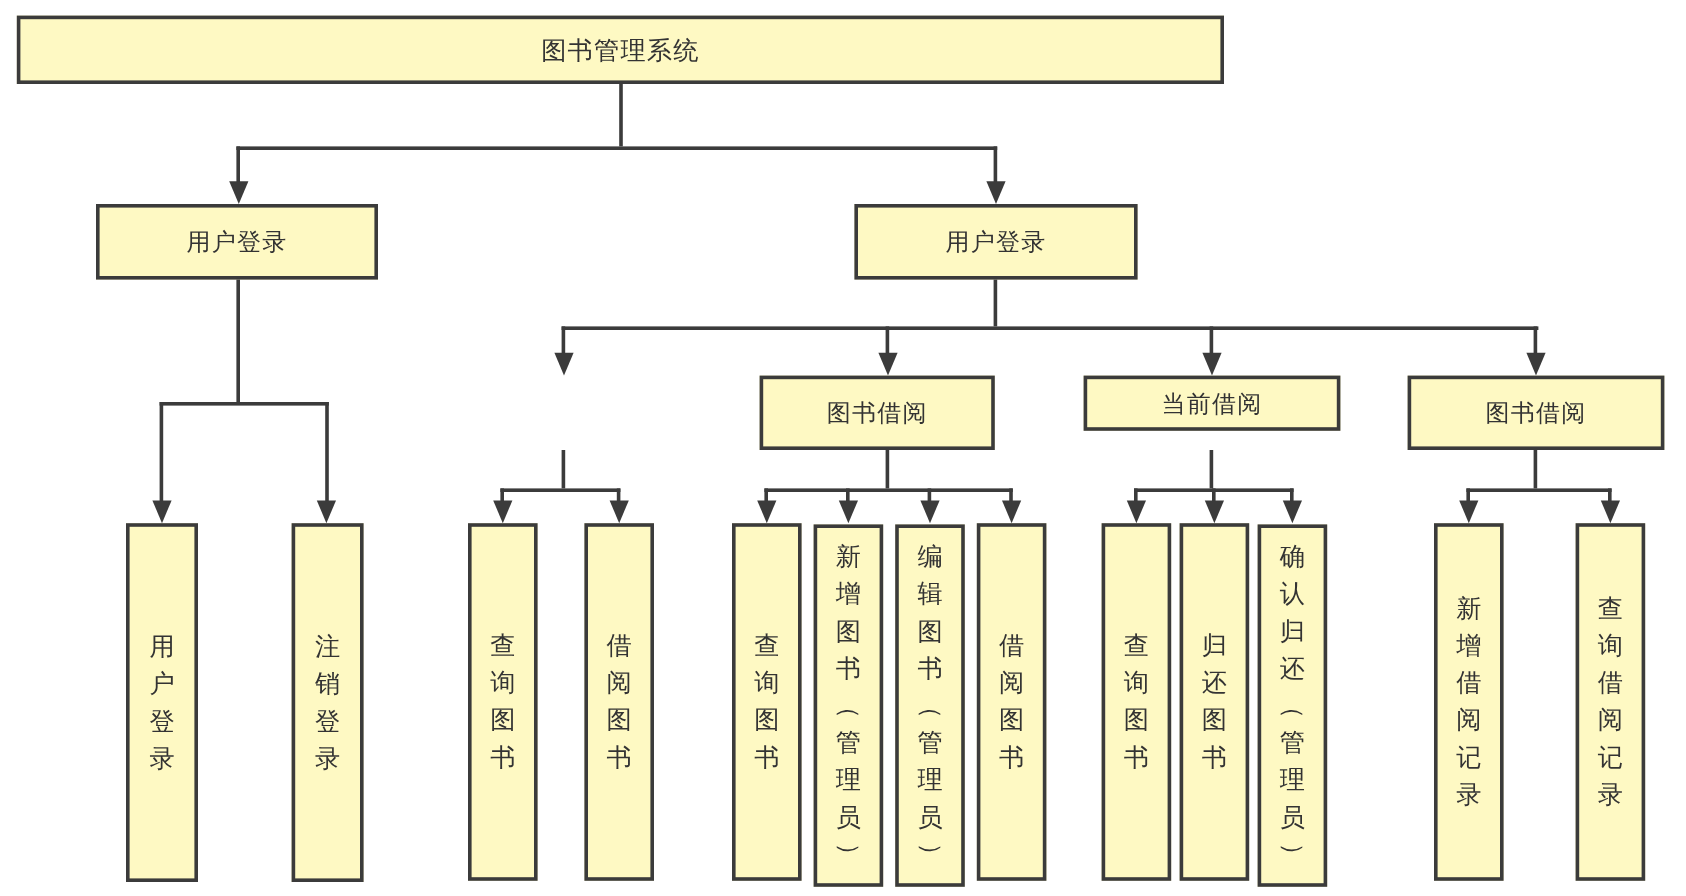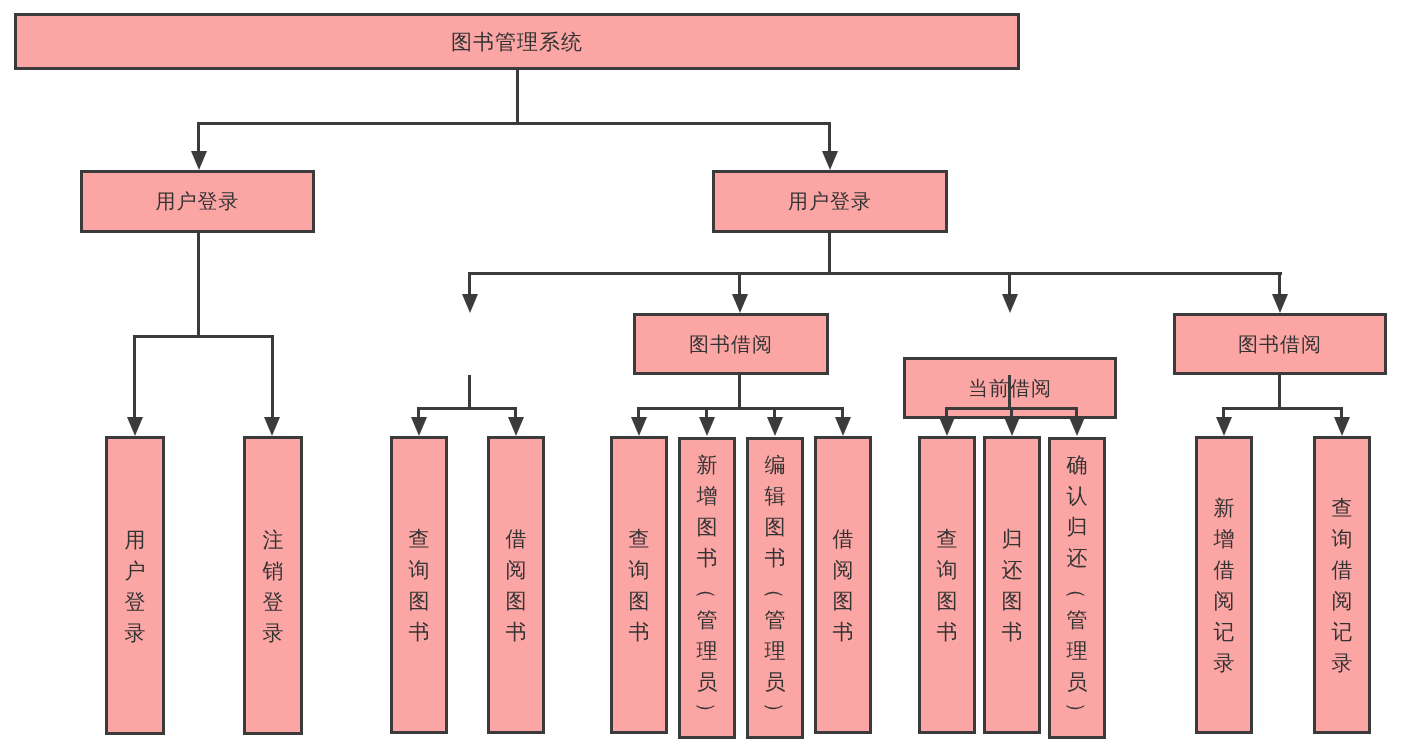--- a/index.html
+++ b/index.html
@@ -4,21 +4,21 @@
 <style>
   :root{
     --line:#3b3b3b;
     --text:#333333;
   }
   html,body{margin:0;padding:0;background:#ffffff;}
   body{font-family:"Liberation Sans",sans-serif;}
   .canvas{position:relative;width:1405px;height:747px;background:#ffffff;overflow:hidden;}
   .node{
     position:absolute;box-sizing:border-box;border:3px solid var(--line);
-    background:#fca5a5;display:flex;align-items:center;justify-content:center;
+    background:#fef9c3;display:flex;align-items:center;justify-content:center;
     color:var(--text);
   }
   .node.h span{font-size:20px;letter-spacing:1px;white-space:nowrap;}
   .node.root span{font-size:21px;}
   .node.leaf{
     flex-direction:column;gap:10px;font-size:21px;line-height:1;
   }
   .node.leaf > span{display:block;line-height:1;}
   .node.leaf > span.rot{transform:rotate(90deg);}
   .vl{position:absolute;width:3px;background:var(--line);}
@@ -70,21 +70,21 @@
   <div class="vl" style="left:738px;top:272px;height:24px;"></div>
   <div class="ar" style="left:732px;top:294px;"></div>
   <div class="vl" style="left:1008px;top:272px;height:24px;"></div>
   <div class="ar" style="left:1002px;top:294px;"></div>
   <div class="vl" style="left:1278px;top:272px;height:24px;"></div>
   <div class="ar" style="left:1272px;top:294px;"></div>
 
   <div class="node h" style="left:633px;top:313px;width:196px;height:62px;">
     <span>图书借阅</span>
   </div>
-  <div class="node h" style="left:903px;top:313px;width:214px;height:62px;margin-top:44px;">
+  <div class="node h" style="left:903px;top:313px;width:214px;height:46px;">
     <span>当前借阅</span>
   </div>
   <div class="node h" style="left:1173px;top:313px;width:214px;height:62px;">
     <span>图书借阅</span>
   </div>
 
   <div class="vl" style="left:468px;top:375px;height:32px;"></div>
   <div class="hl" style="left:417px;top:407px;width:100px;"></div>
   <div class="vl" style="left:417px;top:407px;height:11px;"></div>
   <div class="ar" style="left:411px;top:417px;"></div>

